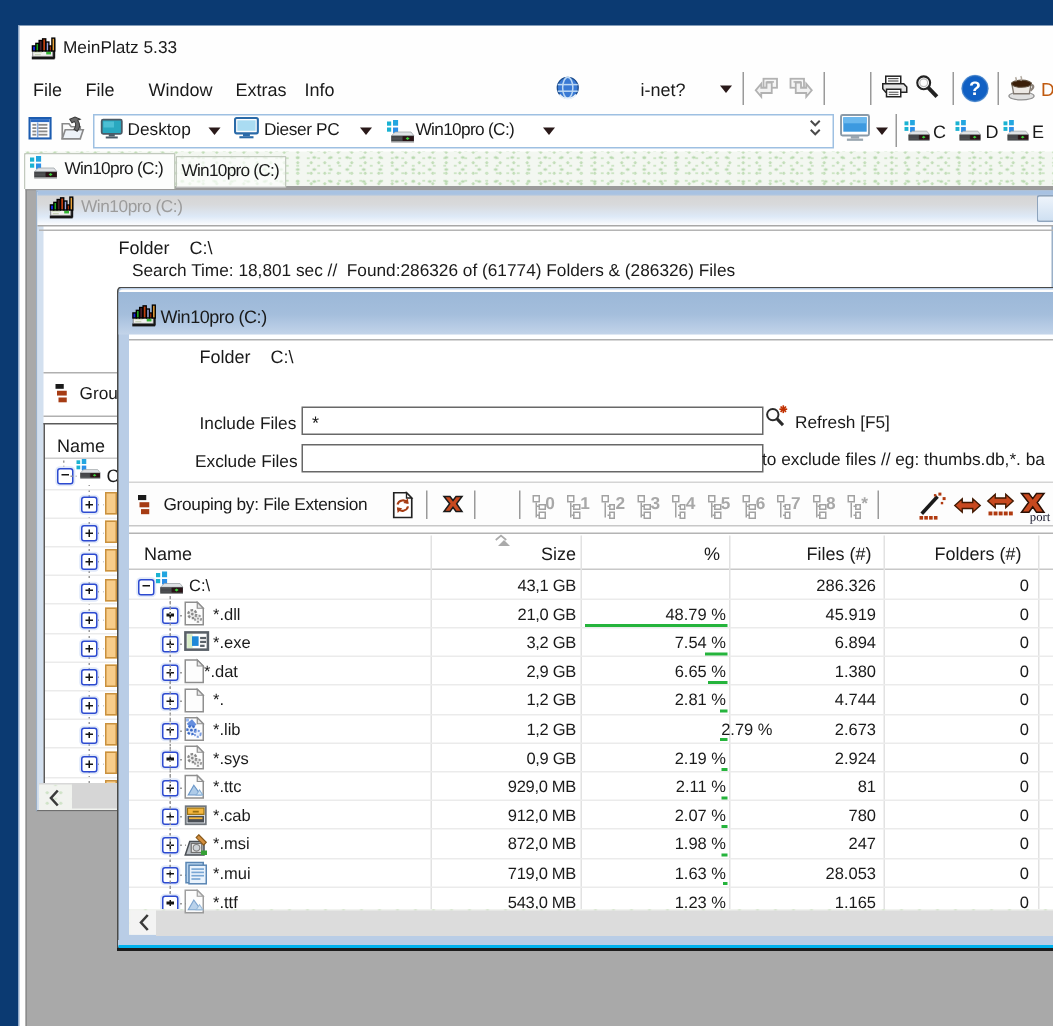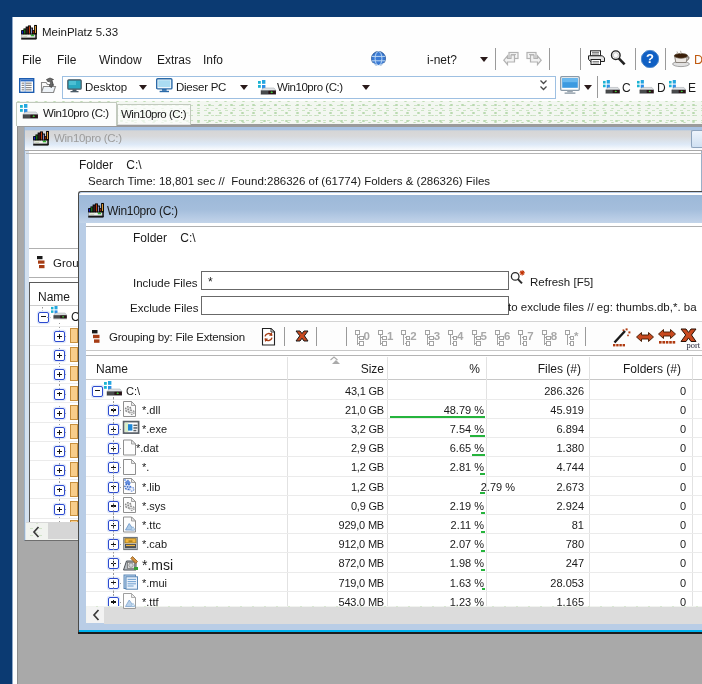--- a/index.html
+++ b/index.html
@@ -433,21 +433,21 @@
       <div class="abs num txt" style="left:284px;width:100px;top:538.1px;font-size:11px;letter-spacing:-0.2px;">912,0 MB</div>
       <div class="abs num txt" style="left:384px;width:100px;top:538.1px;font-size:11px;">2.07 %</div>
       <div class="abs num txt" style="left:484px;width:100px;top:538.1px;font-size:11px;">780</div>
       <div class="abs num txt" style="left:586px;width:100px;top:538.1px;font-size:11px;">0</div>
       <div class="gbar" style="left:480.96946095511373px;top:550.0000000000001px;width:4.030539044886247px;"></div>
       <div class="abs rowline" style="left:86px;top:571.5px;width:616px;"></div>
       <div class="pm" style="left:108px;top:558.3px;"></div>
       <div class="pmh" style="left:111px;top:563px;"></div>
       <div class="pmv" style="left:112.7px;top:561.3px;"></div>
       <div class="hdots" style="left:119.5px;top:563.3px;width:4px;"></div>
-      <div class="abs txt" style="left:142px;top:557.3px;font-size:14px;text-align:right;">*.msi</div>
+      <div class="abs txt" style="left:142px;top:557.3px;font-size:11px;text-align:right;">*.msi</div>
       <div class="abs num txt" style="left:284px;width:100px;top:557.3px;font-size:11px;letter-spacing:-0.2px;">872,0 MB</div>
       <div class="abs num txt" style="left:384px;width:100px;top:557.3px;font-size:11px;">1.98 %</div>
       <div class="abs num txt" style="left:484px;width:100px;top:557.3px;font-size:11px;">247</div>
       <div class="abs num txt" style="left:586px;width:100px;top:557.3px;font-size:11px;">0</div>
       <div class="gbar" style="left:481.1447017831523px;top:569.2px;width:3.855298216847715px;"></div>
       <div class="abs rowline" style="left:86px;top:590.7px;width:616px;"></div>
       <div class="pm" style="left:108px;top:577.5px;"></div>
       <div class="pmh" style="left:111px;top:582.2px;"></div>
       <div class="pmv" style="left:112.7px;top:580.5px;"></div>
       <div class="hdots" style="left:119.5px;top:582.5px;width:4px;"></div>

